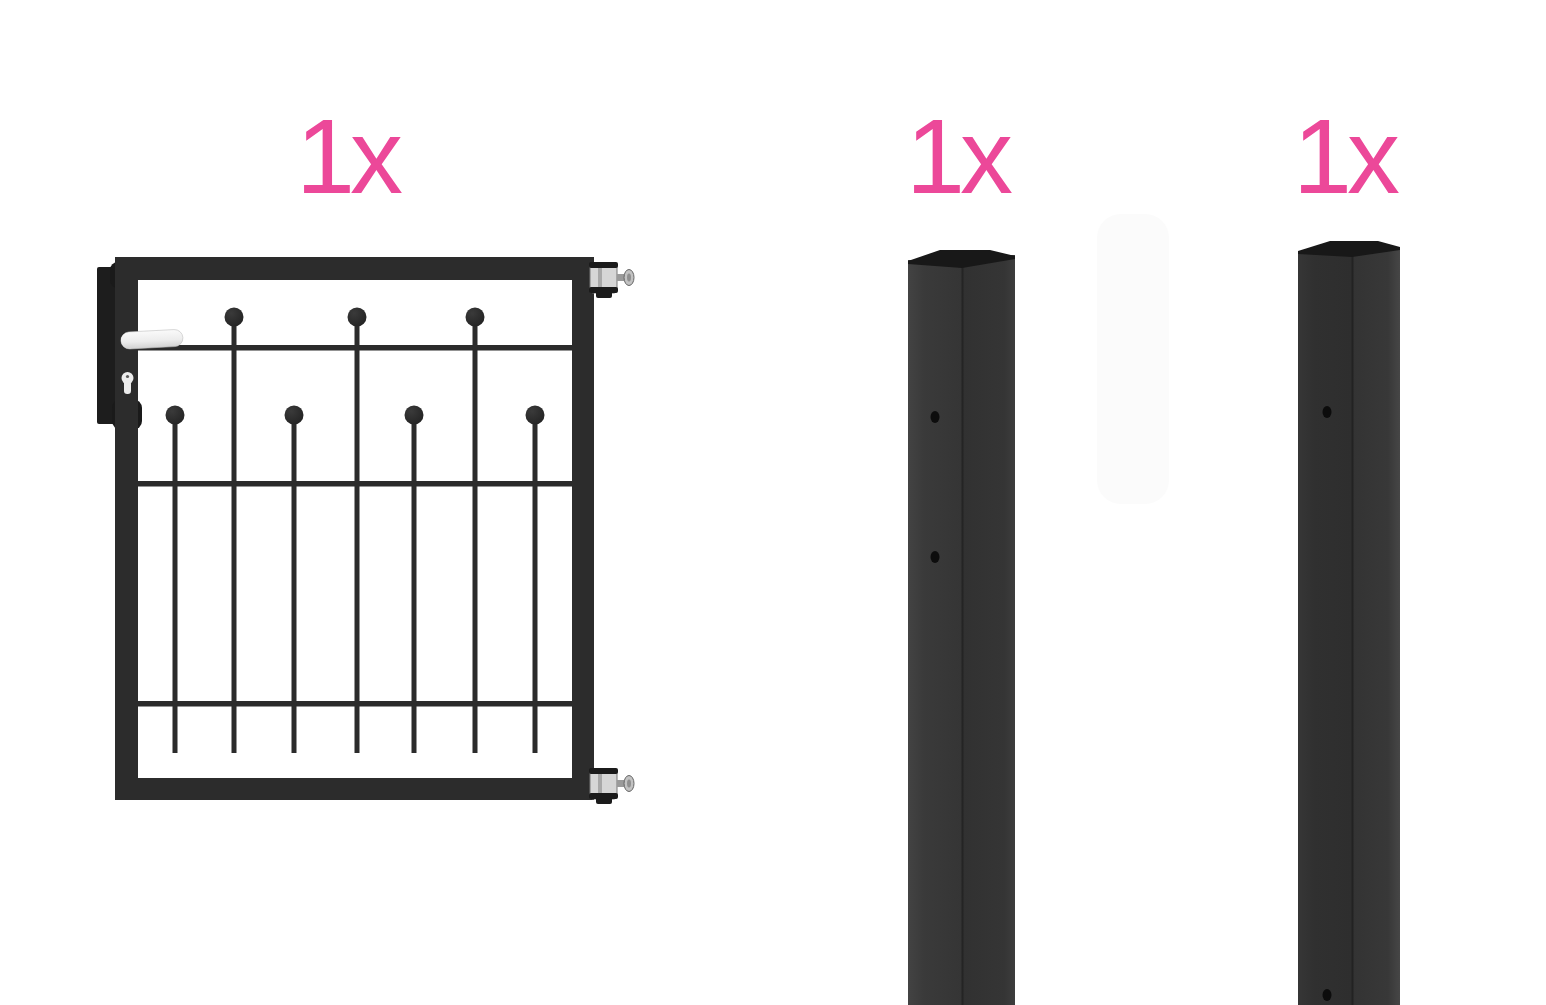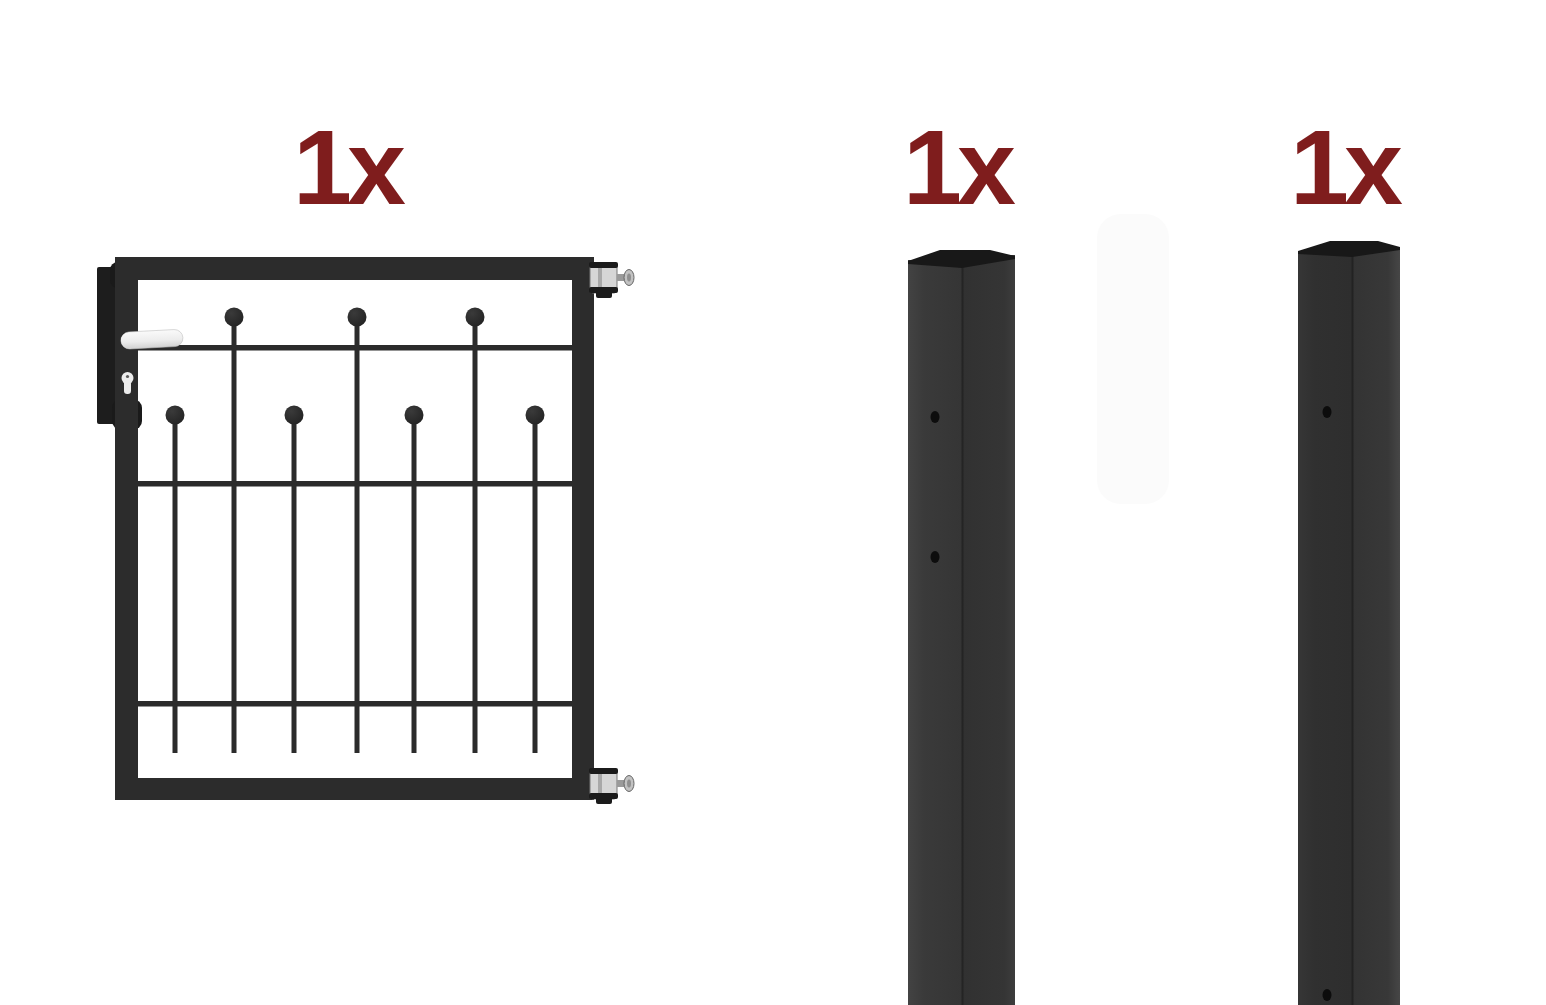--- a/index.html
+++ b/index.html
@@ -6,24 +6,24 @@
   #canvas{
     position:relative;
     width:1546px;height:1005px;
     background:#ffffff;
     overflow:hidden;
     font-family:"Liberation Sans", sans-serif;
   }
   .kit-item{position:absolute;}
   .qty-label{
     position:absolute;
-    top:115px;height:104px;width:200px;
+    top:104px;height:104px;width:200px;
     display:flex;align-items:center;justify-content:center;
-    font-size:106px;font-weight:700;letter-spacing:-5px;
-    color:#7f1d1d;line-height:1;
+    font-size:106px;font-weight:400;letter-spacing:-5px;
+    color:#ec4899;line-height:1;
     user-select:none;
   }
   .artifact{
     position:absolute;
     background:#fbfbfb;
     border-radius:24px;
   }
   svg{display:block;}
 </style>
 </head>

